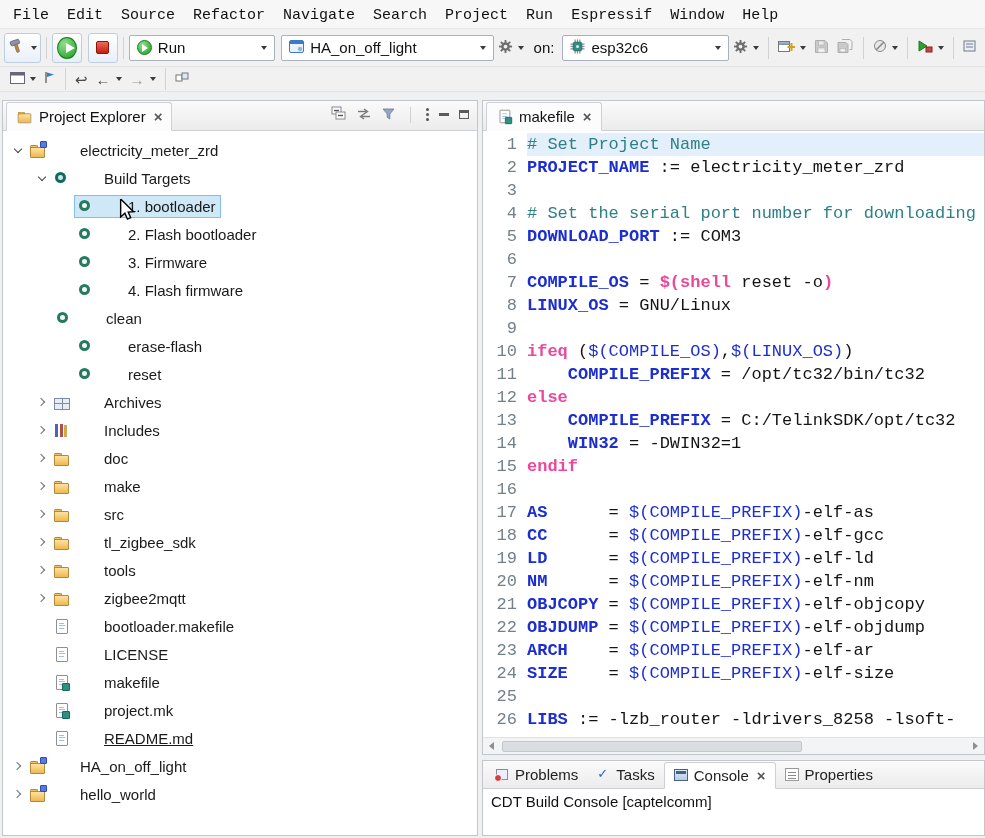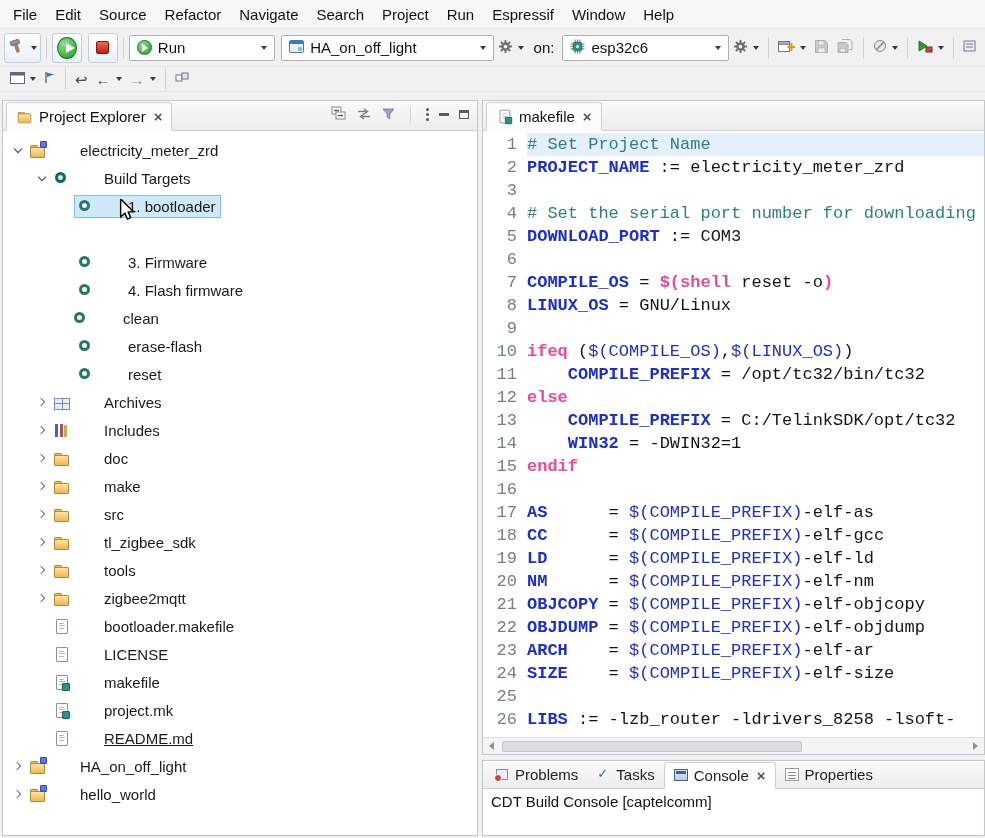--- a/index.html
+++ b/index.html
@@ -1,20 +1,20 @@
 <!DOCTYPE html>
 <html><head>
 <meta charset="utf-8">
 <style>
   * { box-sizing: border-box; margin:0; padding:0; }
   html,body { width:985px; height:838px; overflow:hidden; }
   body { font-family:"Liberation Sans","DejaVu Sans",sans-serif; font-size:15px; background:#f1f1f1; color:#111; position:relative; }
 
   
-  .menubar { height:28px; background:#f7f7f7; display:flex; align-items:center; padding-left:4px; }
+  .menubar { height:28px; background:#f7f7f7; display:flex; align-items:flex-end; padding-left:4px;font-family:Liberation Mono, monospace; }
   .menu-item { padding:4px 9px; cursor:default; }
 
   
   .toolbar1 { height:38px; background:#f1f1f1; display:flex; align-items:center; padding:0 4px; border-top:1px solid #e6e6e6; }
   .toolbar2 { height:26px; background:#f1f1f1; display:flex; align-items:center; padding:0 6px; border-top:1px solid #e3e3e3; border-bottom:1px solid #e3e3e3; }
   .sep { width:1px; height:22px; background:#d2d2d2; margin:0 5px; flex:none; }
   .fbtn { display:flex; align-items:center; justify-content:center; height:30px; min-width:30px;
           border:1px solid #bfcede; background:linear-gradient(#ffffff,#e9eff7); border-radius:3px; padding:0 4px; gap:3px; }
   .flat { display:flex; align-items:center; height:28px; padding:0 4px; gap:2px; background:transparent; border:none; }
   .ibtn { display:flex; align-items:center; height:22px; padding:0 4px; gap:2px; background:transparent; border:none; color:#444; }
@@ -384,36 +384,40 @@
         </div>
         <div class="tree-row" style="padding-left: 54px;">
           <span class="chev-slot"></span>
           <span class="sel-box selected">
             <span class="ticon target"></span>
             <span class="tlabel">1. bootloader</span>
           </span>
         </div>
         <div class="tree-row" style="padding-left: 54px;">
           <span class="chev-slot"></span>
+          <span class="sel-box">
+            <span class="ticon target"></span>
+            <span class="tlabel">2. Flash bootloader</span>
+          </span>
         </div>
         <div class="tree-row" style="padding-left: 54px;">
           <span class="chev-slot"></span>
           <span class="sel-box">
             <span class="ticon target"></span>
             <span class="tlabel">3. Firmware</span>
           </span>
         </div>
         <div class="tree-row" style="padding-left: 54px;">
           <span class="chev-slot"></span>
           <span class="sel-box">
             <span class="ticon target"></span>
             <span class="tlabel">4. Flash firmware</span>
           </span>
         </div>
-        <div class="tree-row" style="padding-left: 49px;">
+        <div class="tree-row" style="padding-left: 32px;">
           <span class="chev-slot"></span>
           <span class="sel-box">
             <span class="ticon target"></span>
             <span class="tlabel">clean</span>
           </span>
         </div>
         <div class="tree-row" style="padding-left: 54px;">
           <span class="chev-slot"></span>
           <span class="sel-box">
             <span class="ticon target"></span>

